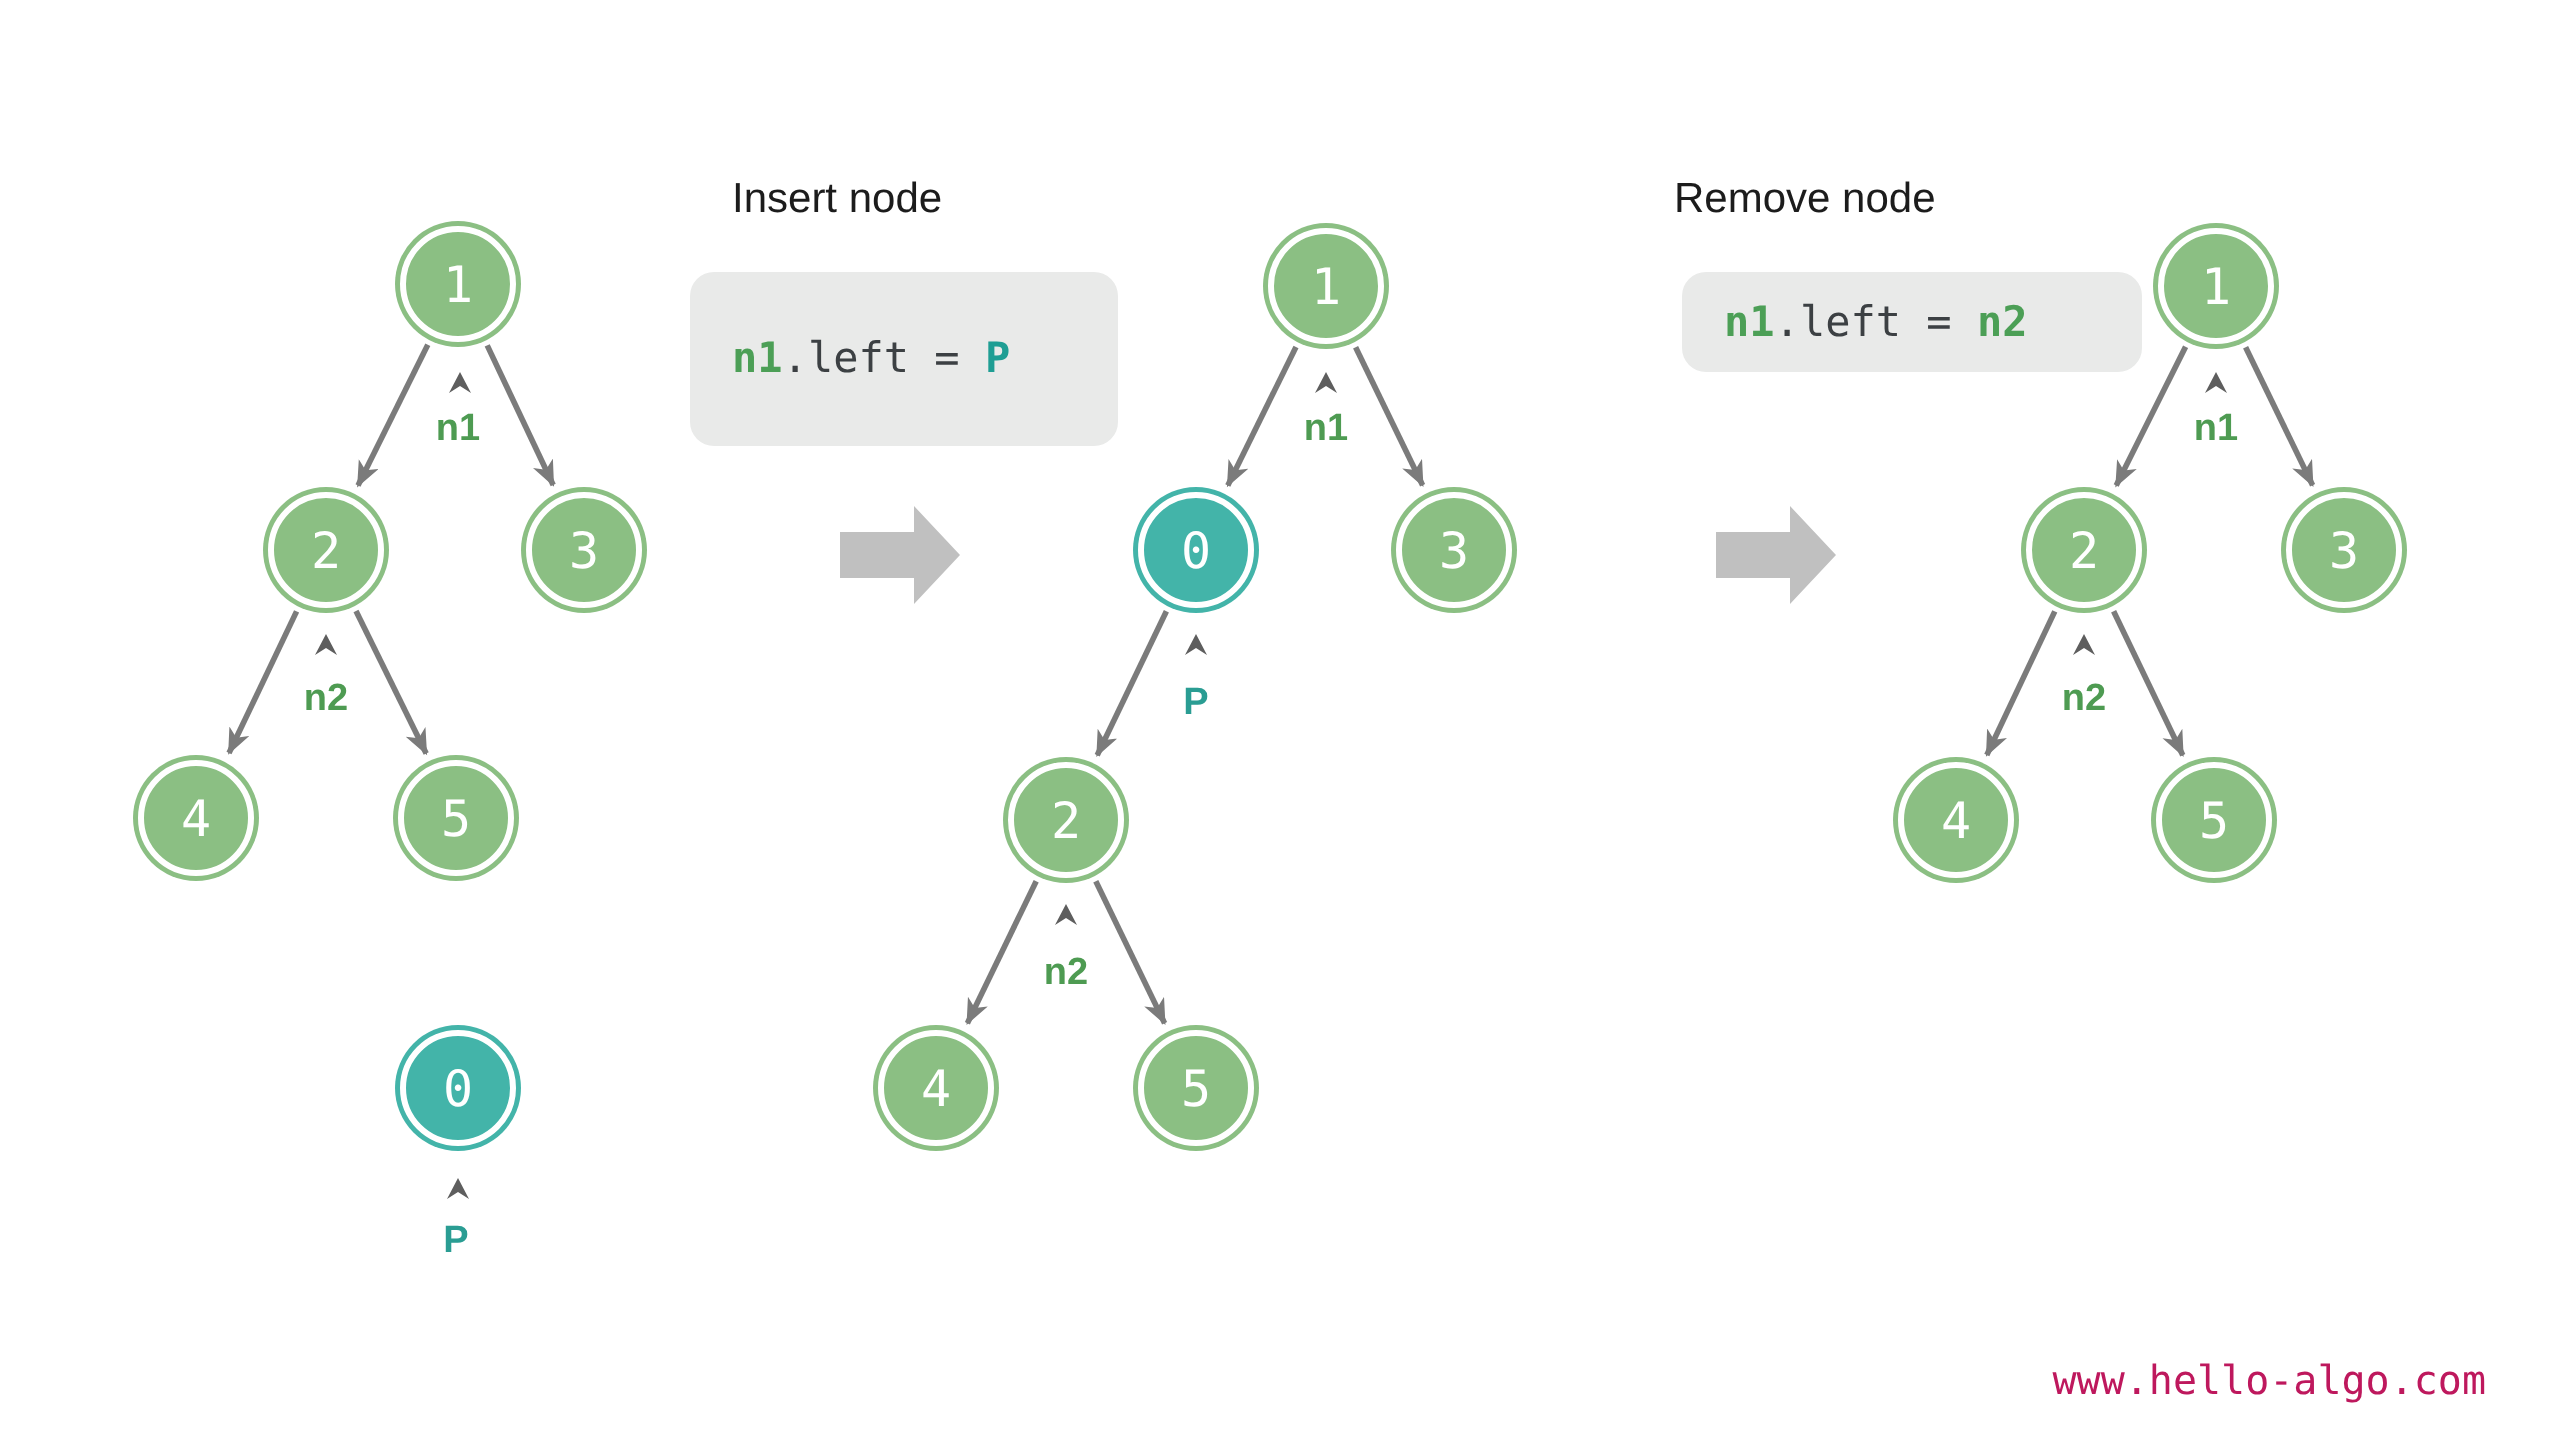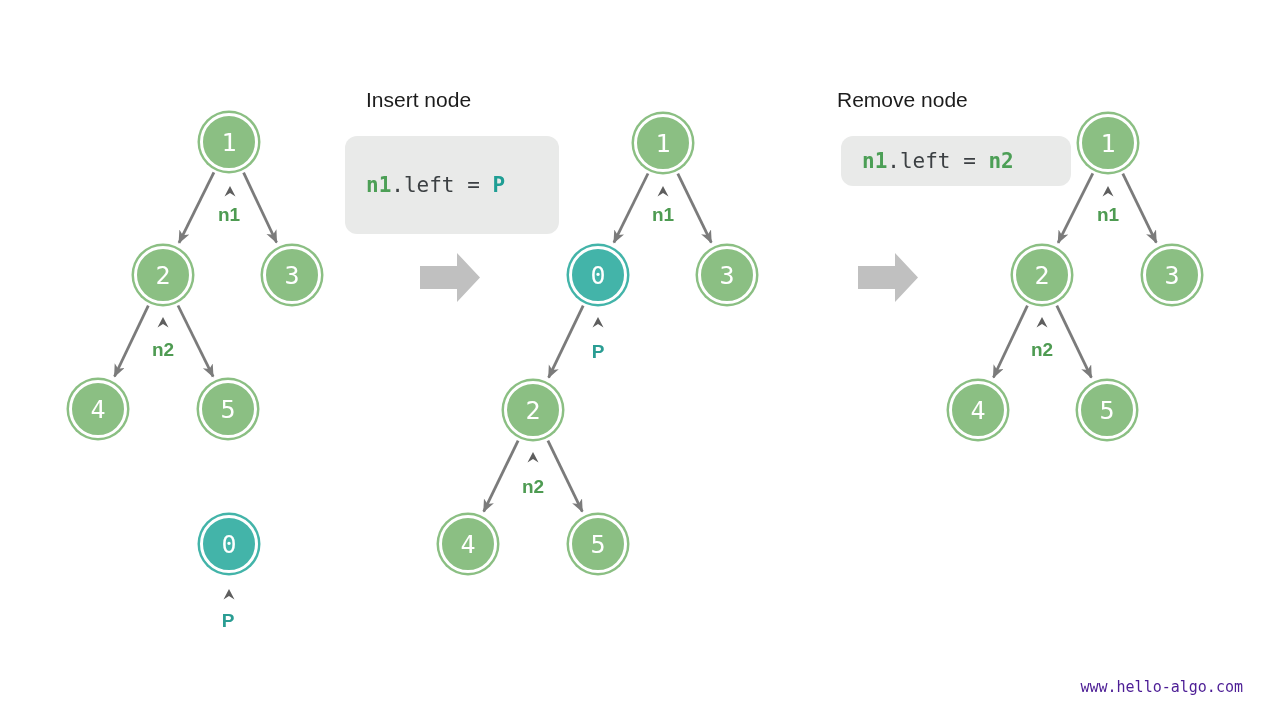--- a/index.html
+++ b/index.html
@@ -25,22 +25,22 @@
 
   
   .code-block{position:absolute;background:#E9EAE9;border-radius:12px;box-sizing:border-box;
               display:flex;flex-direction:column;justify-content:center;padding-left:21px;
               font-family:"DejaVu Sans Mono",monospace;font-size:21px;}
   .code-line{line-height:37px;white-space:pre;}
   .tok-green{color:#4C9F56;font-weight:bold;}
   .tok-teal {color:#1F9E94;font-weight:bold;}
   .tok-plain{color:#3C4043;}
 
-  .watermark{position:absolute;right:37px;top:678px;color:#4c1d95;
-             font-family:"DejaVu Sans Mono",monospace;font-size:15px;}
+  .watermark{position:absolute;right:37px;top:678px;color:#be185d;
+             font-family:"DejaVu Sans Mono",monospace;font-size:20px;}
 </style>
 </head>
 <body>
 
 <div class="canvas">
 
   <svg class="edges-svg" width="1280" height="720" viewBox="0 0 1280 720">
     <defs>
       <marker id="ah" markerUnits="userSpaceOnUse" markerWidth="14" markerHeight="12" refX="12" refY="5.5" orient="auto">
         <path d="M0,0 L13,5.5 L0,11 L3.5,5.5 Z" fill="#7B7B7B"></path>
@@ -81,21 +81,21 @@
     </g>
 
     <g fill="#C0C0C0">
       <polygon points="420,266 457,266 457,253 480,277.5 457,302 457,289 420,289"></polygon>
       <polygon points="858,266 895,266 895,253 918,277.5 895,302 895,289 858,289"></polygon>
     </g>
   </svg>
 
   <div class="panel-title" style="left:366px;top:88px;">Insert node</div>
 
-  <div class="code-block" style="left:345px;top:136px;width:214px;height:98px;">
+  <div class="code-block" style="left:345px;top:136px;width:214px;height:87px;">
     <div class="code-line"><span class="tok-green">n1</span><span class="tok-plain">.left = </span><span class="tok-teal">P</span></div>
   </div>
 
   <div class="panel-title" style="left:837px;top:88px;">Remove node</div>
 
   <div class="code-block" style="left:793px;top:136px;width:230px;height:50px;margin-left:48px;">
     <div class="code-line"><span class="tok-green">n1</span><span class="tok-plain">.left = </span><span class="tok-green">n2</span></div>
   </div>
 
   <div class="node green" style="left:229px;top:142px;">1</div>

